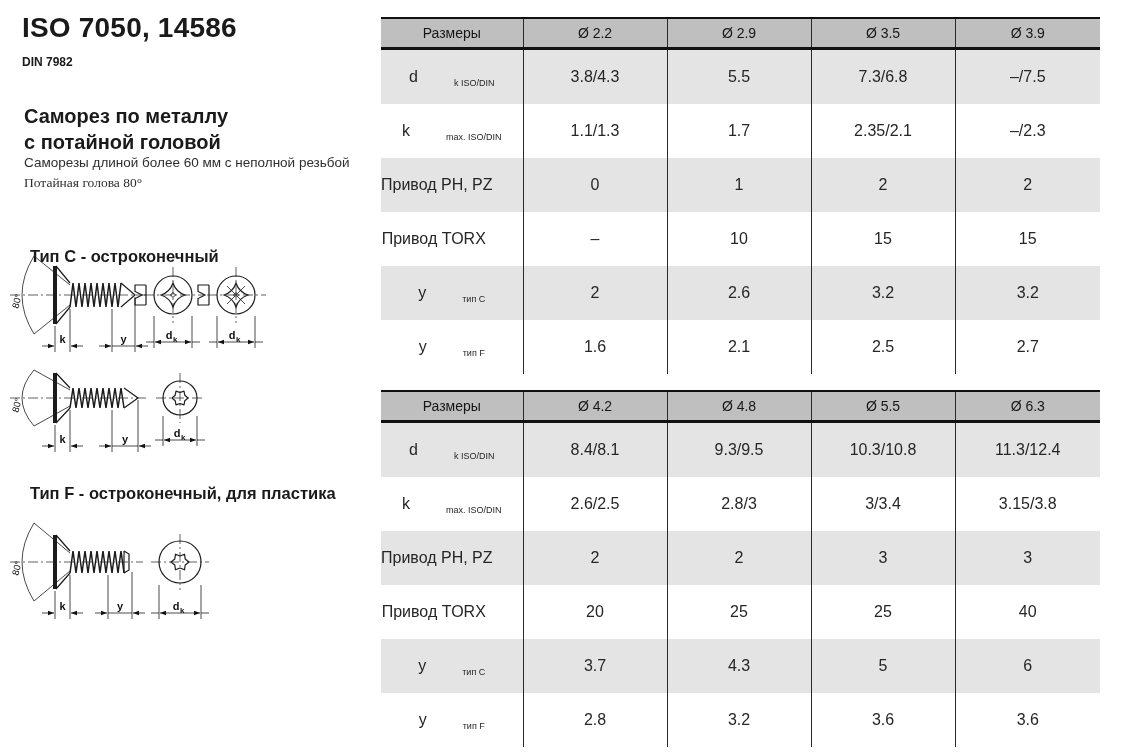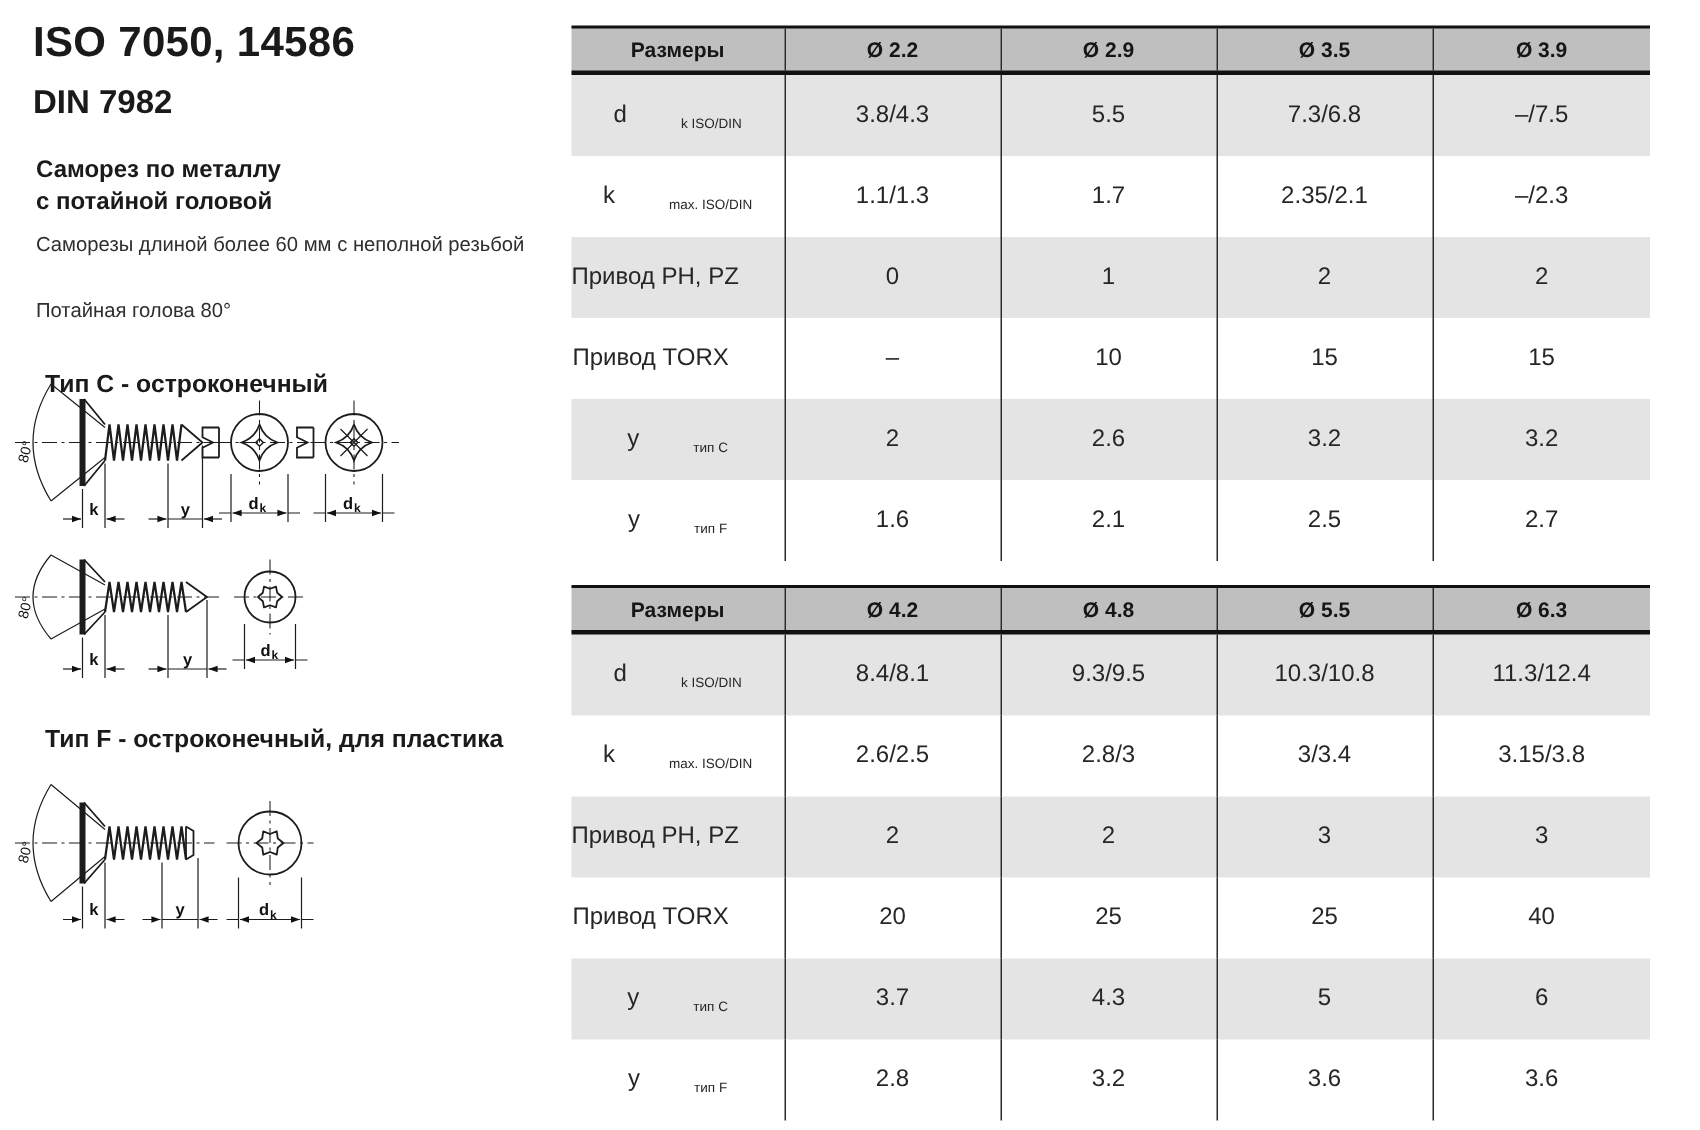--- a/index.html
+++ b/index.html
@@ -3,24 +3,24 @@
 <meta charset="utf-8">
 <style>
   html,body{margin:0;padding:0;}
   body{
     width:1133px;height:753px;position:relative;overflow:hidden;
     background:#ffffff;color:#1f1f1f;
     font-family:"Liberation Sans","DejaVu Sans",sans-serif;
   }
   
   .page-title{position:absolute;left:22px;top:12px;font-size:28px;font-weight:700;color:#1a1a1a;letter-spacing:.2px;}
-  .din-number{position:absolute;left:22px;top:55px;font-size:22px;font-weight:700;color:#1a1a1a;}
-  .product-name{position:absolute;left:24px;top:103px;font-size:16px;font-weight:700;line-height:1.32;color:#1a1a1a;white-space:pre-line;}
+  .din-number{position:absolute;left:22px;top:55px;font-size:12px;font-weight:700;color:#1a1a1a;}
+  .product-name{position:absolute;left:24px;top:103px;font-size:20px;font-weight:700;line-height:1.32;color:#1a1a1a;white-space:pre-line;}
   .product-desc{position:absolute;left:24px;font-size:13.5px;color:#2e2e2e;}
-  .desc-1{top:155px;} .desc-2{top:199px;}
+  .desc-1{top:155px;} .desc-2{top:175px;font-family:Liberation Serif, serif;}
   .type-heading{position:absolute;left:30px;font-size:16.5px;font-weight:700;color:#1a1a1a;}
   .type-c{top:226px;margin-top:21px;} .type-f{top:484px;}
   
   .drawing{position:absolute;}
   .d1{left:8px;top:252px;}
   .d2{left:8px;top:368px;}
   .d3{left:8px;top:515px;}
   .drawing path,.drawing line,.drawing circle,.drawing polygon{stroke:#1c1c1c;fill:none;}
   .drawing text{fill:#111;font-family:"Liberation Sans","DejaVu Sans",sans-serif;}
   .dimlbl{font-size:11px;font-weight:700;}
@@ -33,21 +33,21 @@
   .cline{stroke-width:.7;stroke-dasharray:10 3 2 3;}
   .fillblk{fill:#111;stroke:none;}
   
   .spec-table{
     position:absolute;left:381px;width:719px;border-collapse:collapse;table-layout:fixed;
     color:#262626;
   }
   .t1{top:17px;} .t2{top:390px;}
   .spec-table th,.spec-table td{text-align:center;vertical-align:middle;padding:0;}
   .spec-table thead th{
-    background:#bfbfbf;height:28px;font-size:14px;font-weight:700;color:#161616;
+    background:#bfbfbf;height:28px;font-size:14px;font-weight:400;color:#161616;
     border-top:2px solid #111;border-bottom:3px solid #111;
   }
   .spec-table td{height:54px;font-size:16px;}
   .spec-table th:not(:last-child),.spec-table td:not(:last-child){border-right:1.5px solid #2a2a2a;}
   .spec-table tbody tr:nth-child(odd){background:#e4e4e4;}
   .row-label .rl-main{font-size:16px;}
   .row-label sub{font-size:9px;line-height:0;margin-left:36px;}
 </style>
 </head>
 <body>

